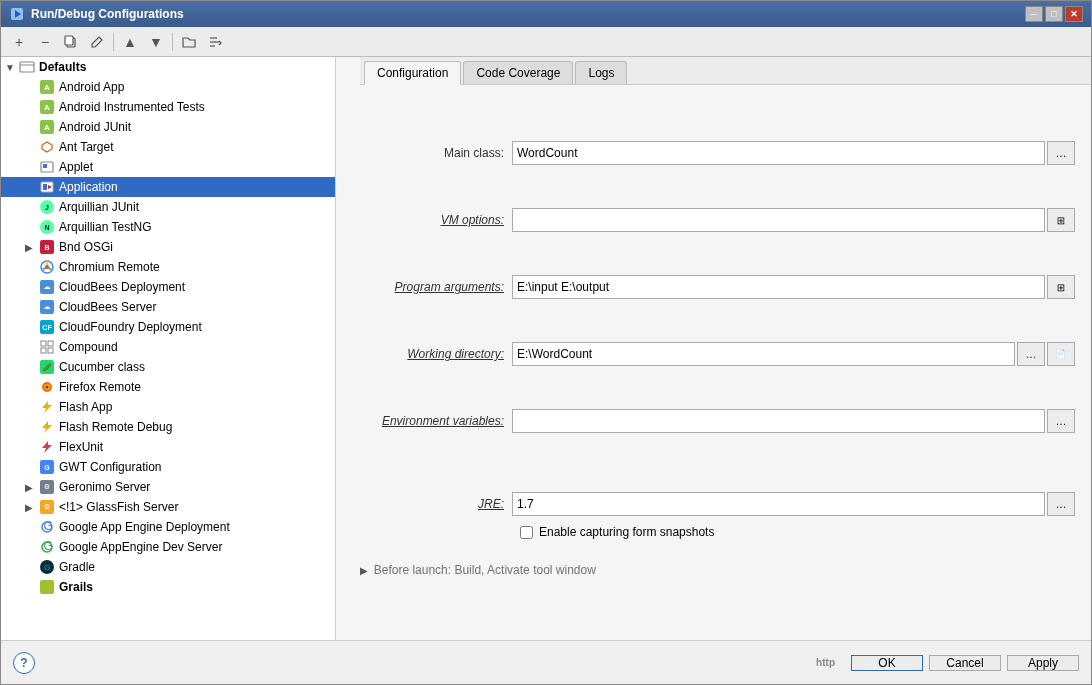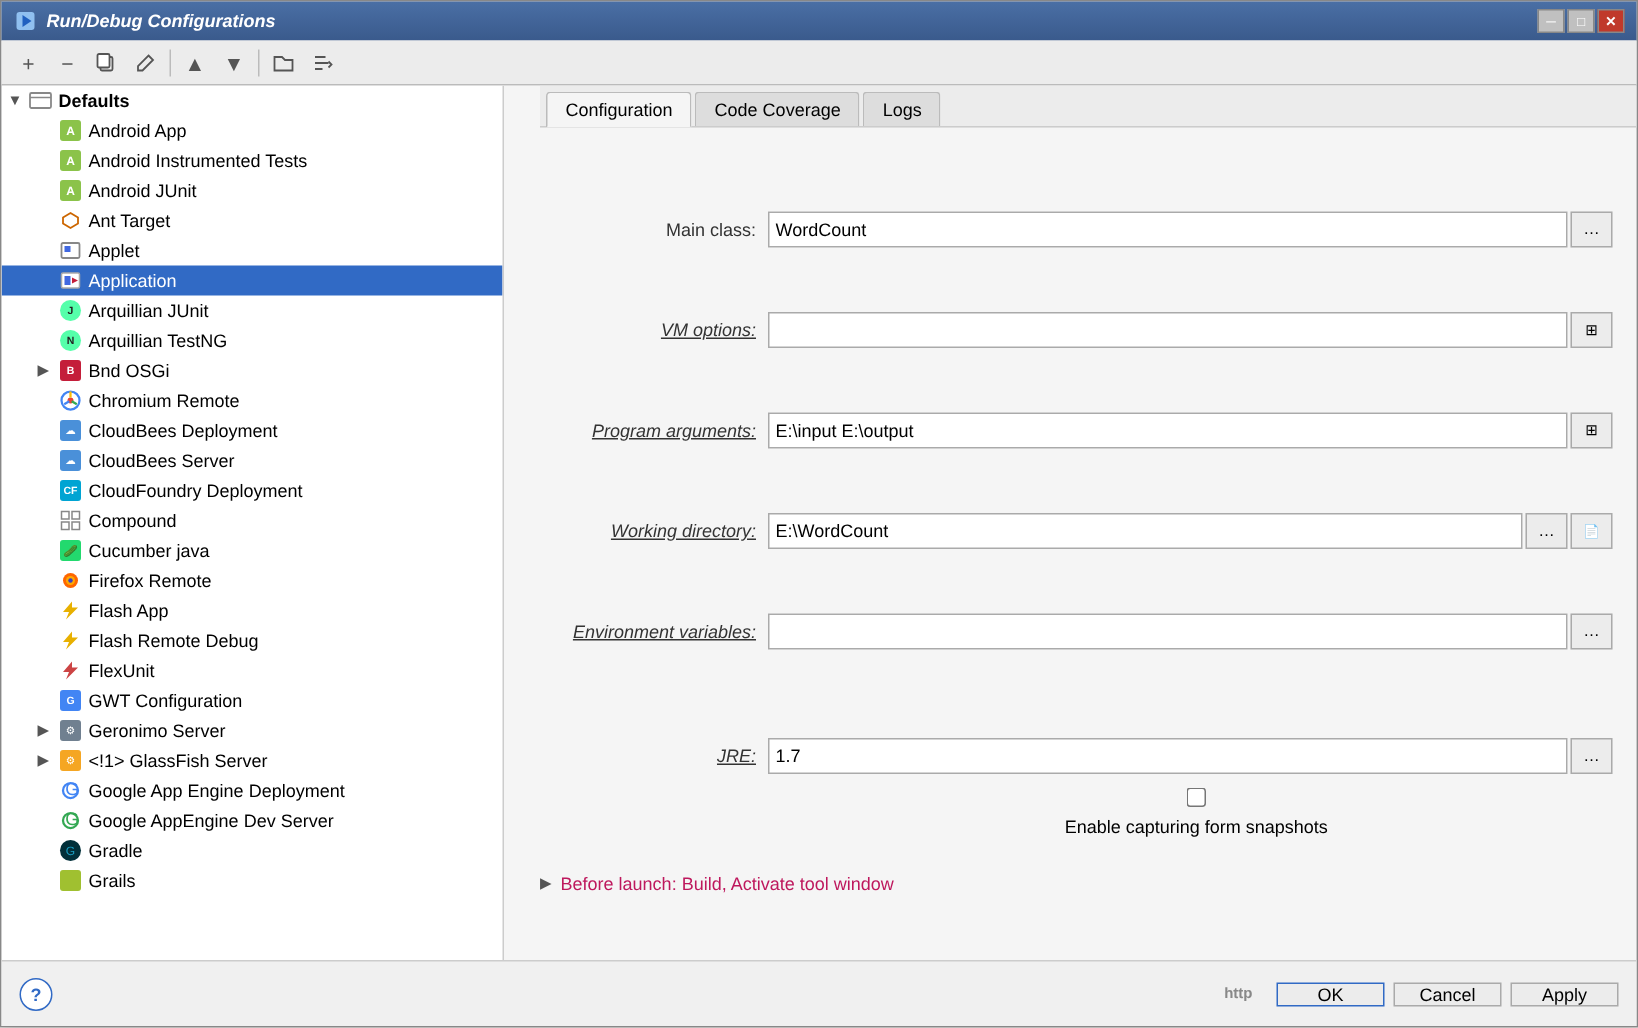--- a/index.html
+++ b/index.html
@@ -22,21 +22,20 @@
       display: flex;
       align-items: center;
       justify-content: space-between;
       height: 26px;
       flex-shrink: 0;
     }
     .title-bar-left {
       display: flex;
       align-items: center;
       gap: 6px;
-      font-style: italic;
     }
     .title-bar-title {
       font-size: 12px;
       font-weight: bold;
     }
     .title-bar-controls {
       display: flex;
       gap: 2px;
     }
     .title-btn {
@@ -211,33 +210,32 @@
       background: white;
       appearance: none;
       outline: none;
     }
 
     .checkbox-row {
       display: flex;
       align-items: center;
       margin: 8px 0 24px 168px;
       gap: 6px;
-      flex-direction: column;
     }
     .checkbox-row input { cursor: pointer; }
 
     .before-launch {
       margin: 12px 0 0 8px;
       display: flex;
       align-items: center;
       gap: 6px;
       color: #333;
     }
     .before-launch .expander { font-size: 10px; color: #555; }
-    .before-launch a { color: #be185d; text-decoration: none; font-size: 12px; }
+    .before-launch a { color: #737373; text-decoration: none; font-size: 12px; }
 
     .bottom-bar {
       border-top: 1px solid #ccc;
       background: #f0f0f0;
       padding: 8px 12px;
       display: flex;
       align-items: center;
       justify-content: space-between;
       flex-shrink: 0;
       height: 44px;
@@ -507,21 +505,21 @@
       </div>
 
       <div class="tree-item">
         <span style="width:20px"></span>
         <span class="expander"></span>
         <span class="item-icon">
           <div style="width:14px;height:14px;background:#23d96e;border-radius:2px;display:flex;align-items:center;justify-content:center;">
             <span style="color:white;font-size:8px;">🥒</span>
           </div>
         </span>
-        <span class="item-label">Cucumber java</span>
+        <span class="item-label">Cucumber class</span>
       </div>
 
       <div class="tree-item">
         <span style="width:20px"></span>
         <span class="expander"></span>
         <span class="item-icon">
           <svg width="14" height="14" viewBox="0 0 14 14">
               <circle cx="7" cy="7" r="5" fill="#ff6600"></circle>
               <circle cx="7" cy="7" r="3" fill="#ffaa00"></circle>
               <circle cx="7" cy="7" r="1.5" fill="#4040c0"></circle>
@@ -624,21 +622,21 @@
         <span style="width:20px"></span>
         <span class="expander"></span>
         <span class="item-icon">
           <div style="width:14px;height:14px;background:#02303a;border-radius:50%;display:flex;align-items:center;justify-content:center;">
             <span style="color:#1ba1c5;font-size:8px;">G</span>
           </div>
         </span>
         <span class="item-label">Gradle</span>
       </div>
 
-      <div class="tree-item" style="overflow:hidden;">
+      <div class="tree-item" style="overflow:hidden;font-weight:bold;">
         <span style="width:20px"></span>
         <span class="expander"></span>
         <span class="item-icon">
           <div style="width:14px;height:14px;background:#a0c030;border-radius:2px;"></div>
         </span>
         <span class="item-label">Grails</span>
       </div>
 
     </div>
 

